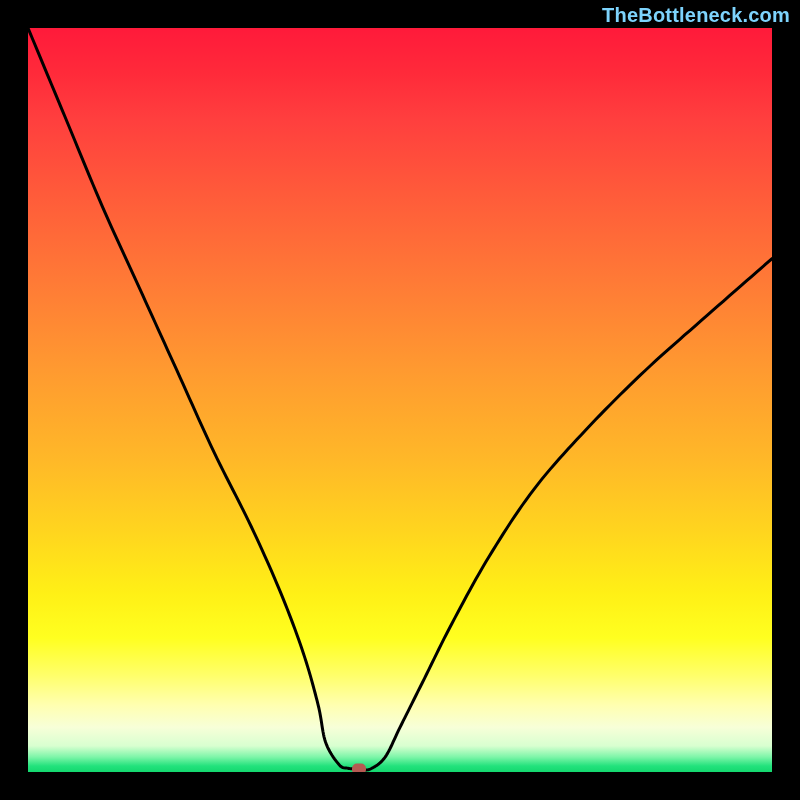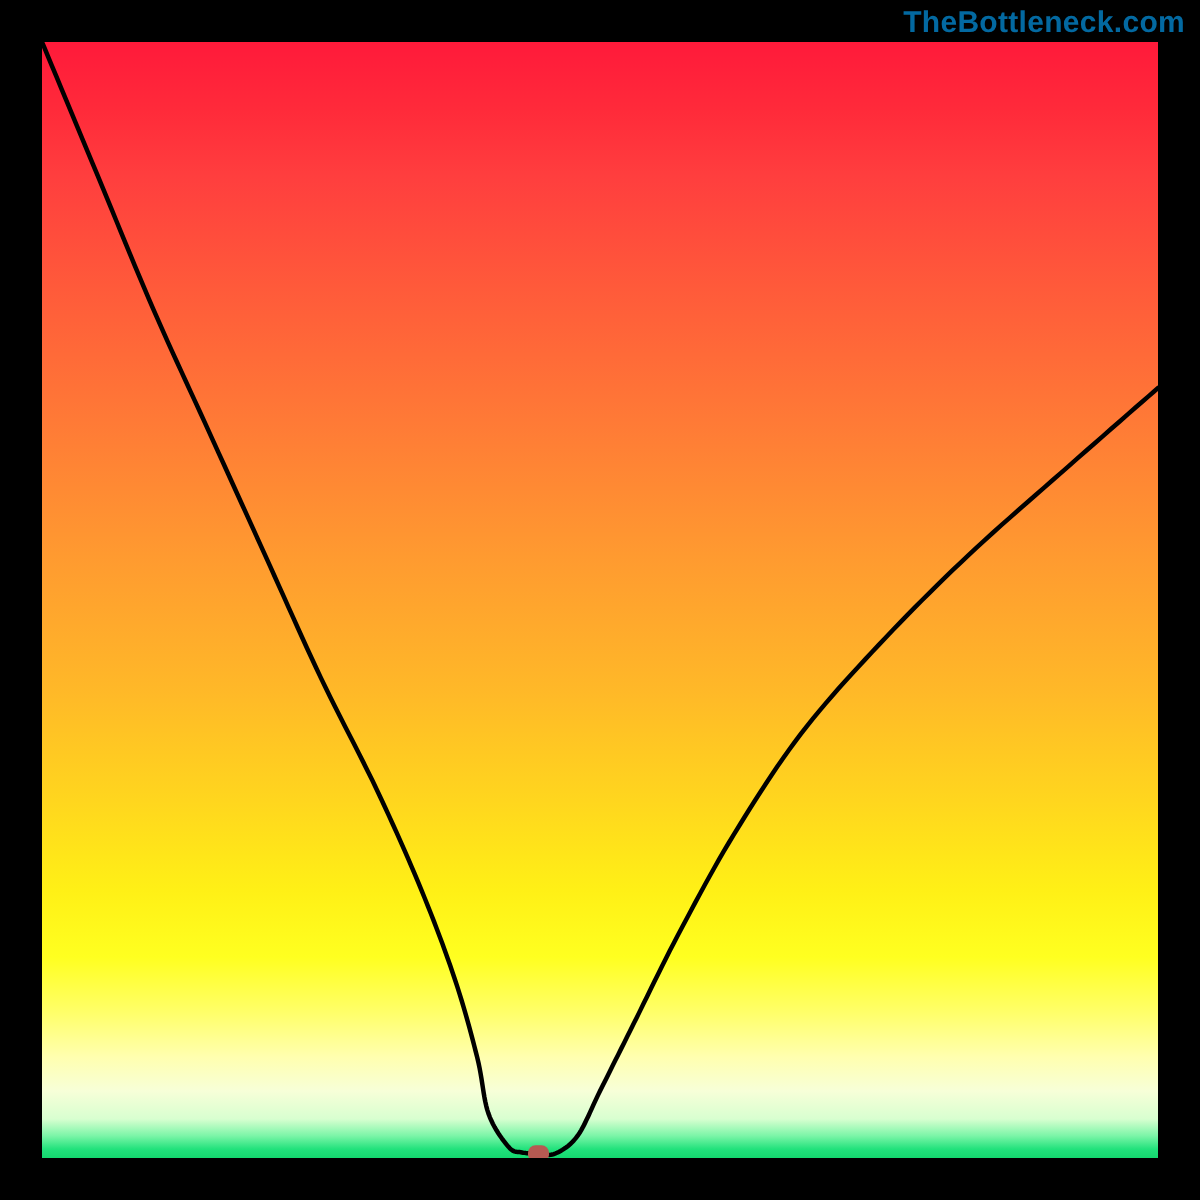--- a/index.html
+++ b/index.html
@@ -14,21 +14,21 @@
   .frame {
     position: relative;
     width: 800px;
     height: 800px;
     background: #000;
   }
   .watermark {
     position: absolute;
     top: 4px;
     right: 10px;
-    color: #0369a1;
+    color: #7dd3fc;
     font-size: 20px;
     font-weight: 600;
     letter-spacing: 0.2px;
     z-index: 3;
   }
   .plot-box {
     position: absolute;
     left: 28px;
     top: 28px;
     width: 744px;

